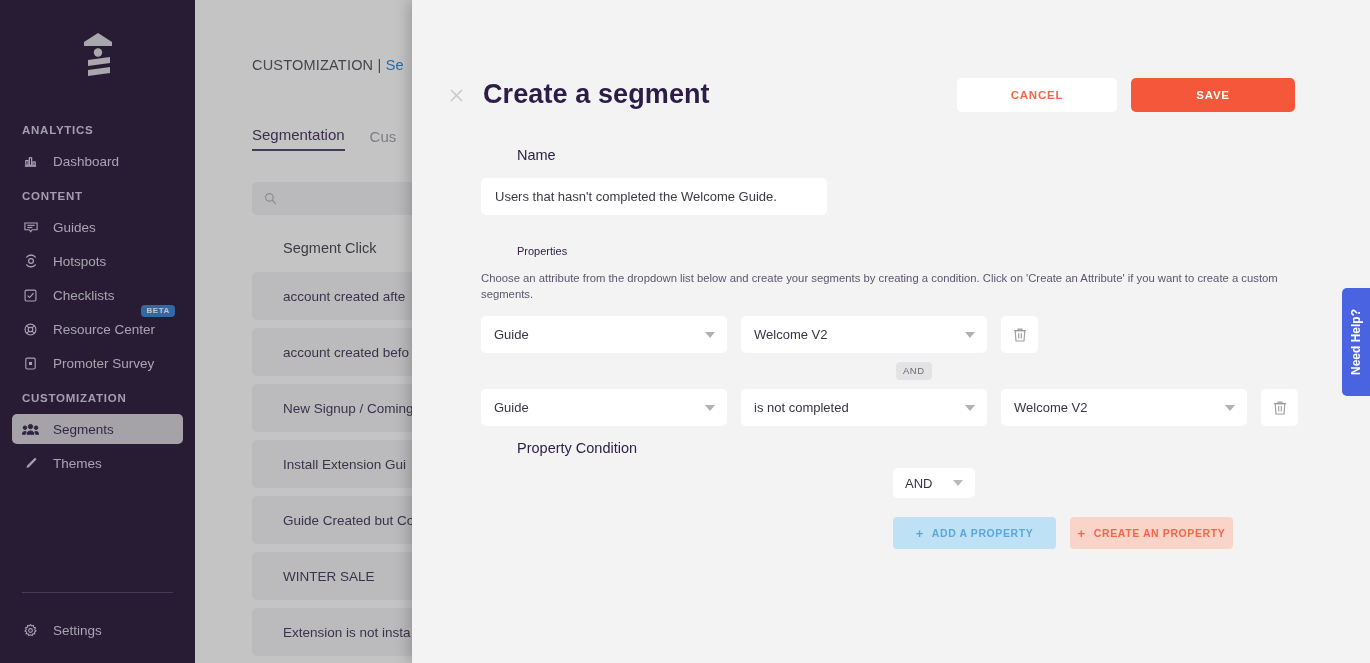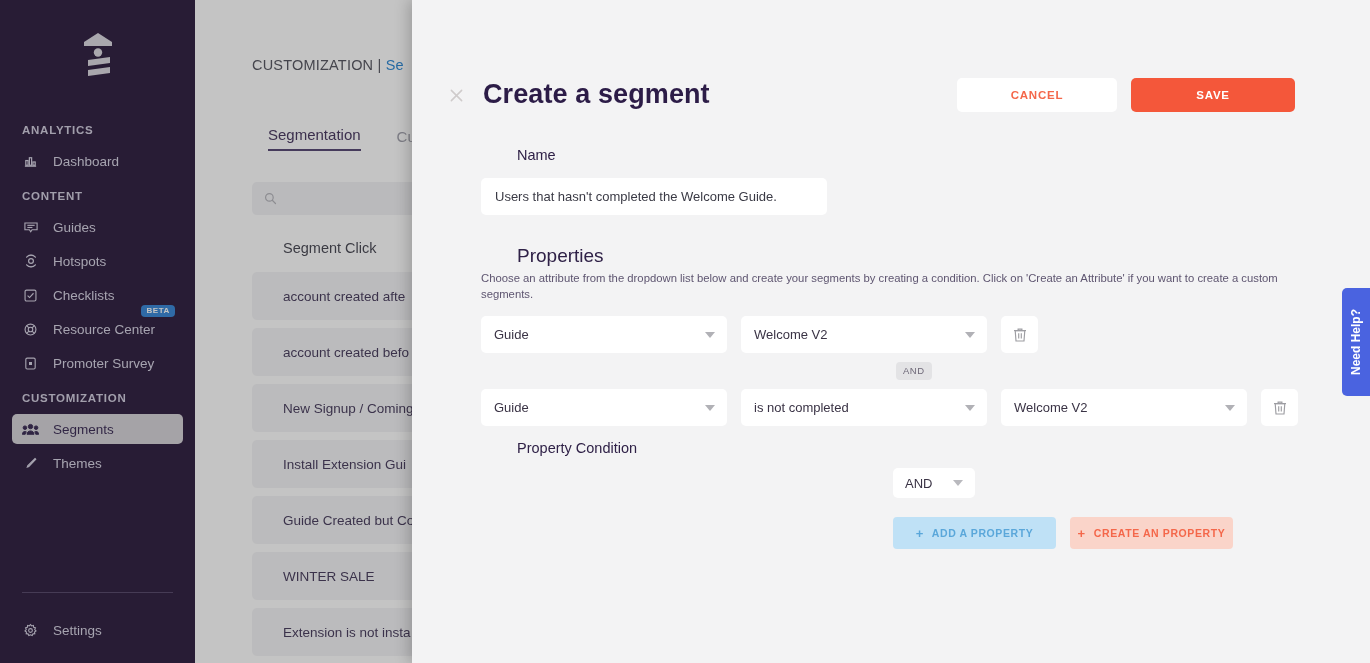--- a/index.html
+++ b/index.html
@@ -80,22 +80,22 @@
     background: #ffffff;
   }
   .breadcrumb {
     position: absolute; left: 57px; top: 57px;
     font-size: 14.5px; color: #4a4a55;
     letter-spacing: 0.2px;
     white-space: nowrap;
   }
   .breadcrumb .crumb-link { color: #1d7fd1; }
   .tabs-row {
-    position: absolute; left: 73px; top: 126px;
-    display: flex; gap: 36px; align-items: flex-end;
+    position: absolute; left: 57px; top: 126px;
+    display: flex; gap: 25px; align-items: flex-end;
     white-space: nowrap;
   }
   .tab {
     font-size: 15px; color: #9a9aa6; padding-bottom: 6px; cursor: pointer;
   }
   .tab.active {
     color: #3b2a55; border-bottom: 2px solid #4b3c6b;
   }
   .searchbox {
     position: absolute; left: 57px; top: 182px;
@@ -171,21 +171,21 @@
     font-size: 11.5px; font-weight: 600; letter-spacing: 0.8px;
     cursor: pointer;
     font-family: "Liberation Sans", sans-serif;
   }
 
   .field-label {
     position: absolute;
     font-size: 14.5px; color: #2f2147; margin-left: 36px;
   }
   .lbl-name { left: 69px; top: 147px; }
-  .lbl-props { left: 69px; top: 245px; font-size: 19px; }
+  .lbl-props { left: 69px; top: 245px; font-size: 11px; }
   .props-desc {
     position: absolute; left: 69px; top: 270px;
     width: 818px;
     font-size: 11.3px; color: #5e5570;
     line-height: 1.45;
   }
   .lbl-propcond { left: 69px; top: 440px; }
 
   .name-input {
     position: absolute; left: 69px; top: 178px;

